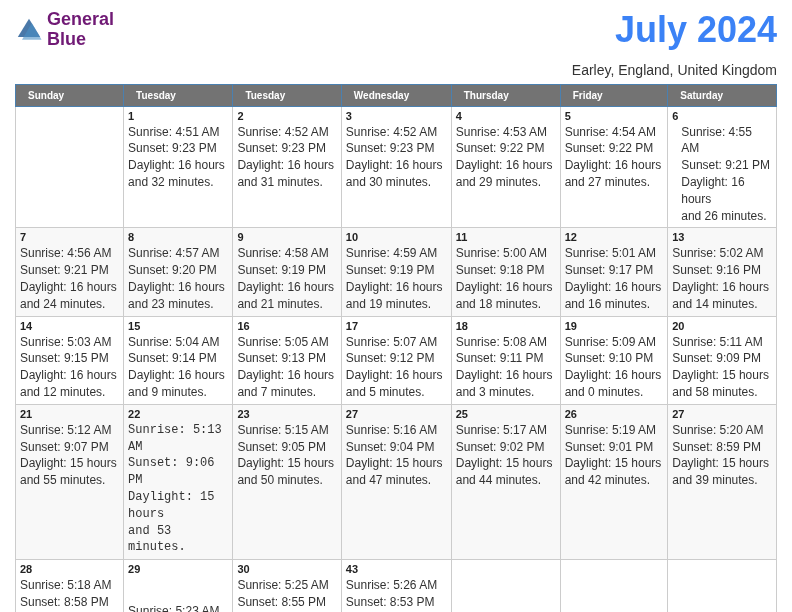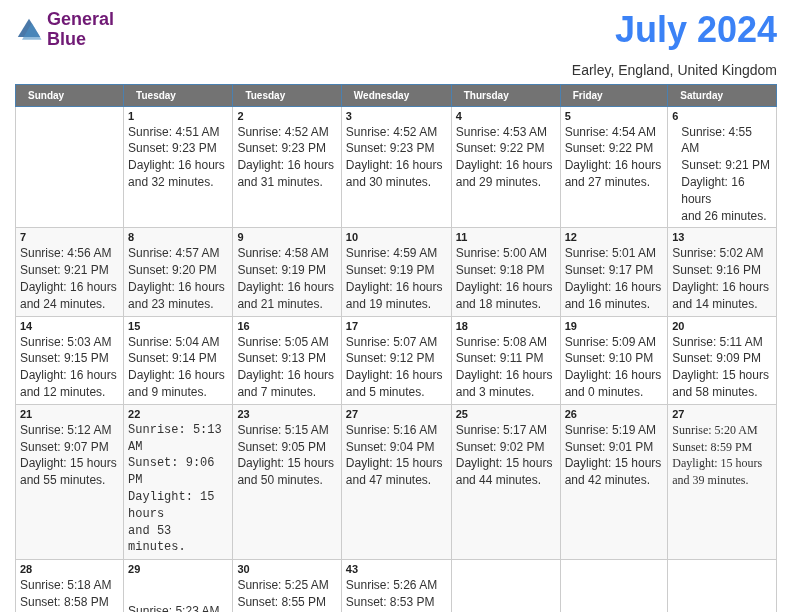--- a/index.html
+++ b/index.html
@@ -314,21 +314,21 @@
           </td>
           <td>
             <span class="day-number">26</span>
             <div class="day-info" style="white-space: pre-line;">Sunrise: 5:19 AM
 Sunset: 9:01 PM
 Daylight: 15 hours
 and 42 minutes.</div>
           </td>
           <td>
             <span class="day-number">27</span>
-            <div class="day-info" style="white-space: pre-line; font-family: Liberation Serif, serif;">Sunrise: 5:20 AM
+            <div class="day-info" style="white-space: pre-line;">Sunrise: 5:20 AM
 Sunset: 8:59 PM
 Daylight: 15 hours
 and 39 minutes.</div>
           </td>
         </tr>
         <tr>
           <td>
             <span class="day-number">28</span>
             <div class="day-info" style="white-space: pre-line;">Sunrise: 5:18 AM
 Sunset: 8:58 PM

